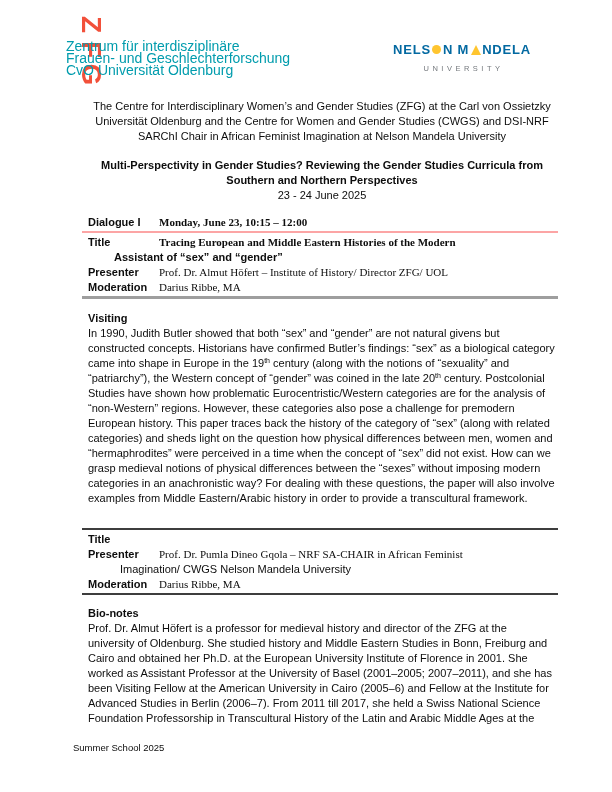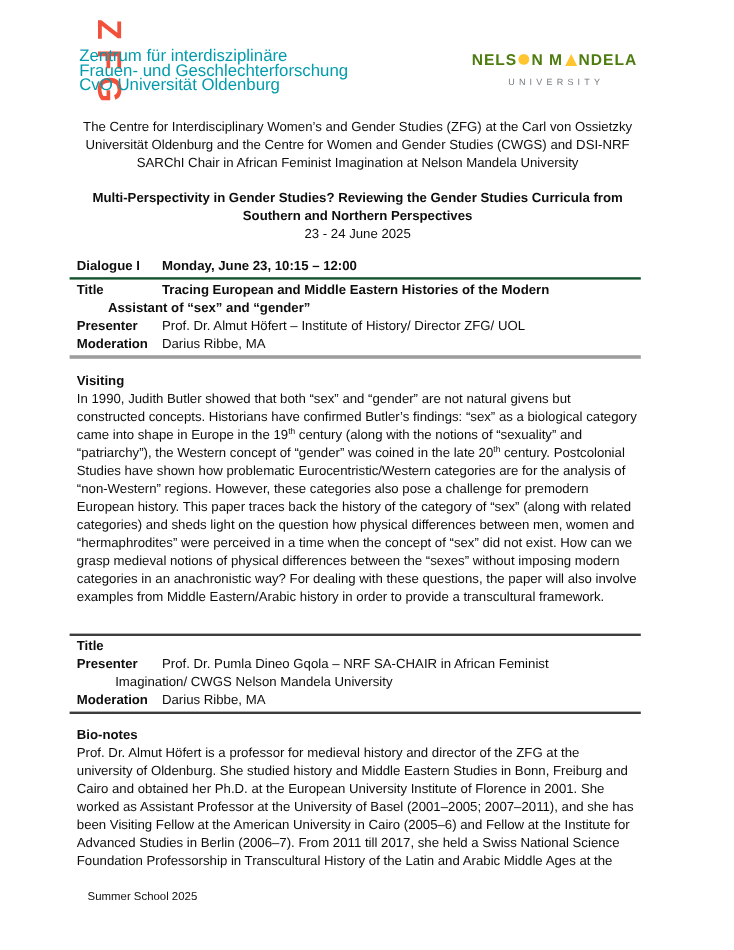--- a/index.html
+++ b/index.html
@@ -15,34 +15,34 @@
   .zfg-text{position:absolute;left:66px;top:40px;z-index:2;font-size:14px;line-height:12px;white-space:nowrap;}
   
   .nmu{position:absolute;left:388px;top:42px;width:148px;text-align:center;}
   .nmu-name{display:flex;align-items:center;justify-content:center;font-weight:bold;
     font-size:13px;letter-spacing:0.8px;white-space:nowrap;}
   .nmu-circle{display:inline-block;width:9px;height:9px;border-radius:50%;margin:0 1.5px;}
   .nmu-triangle{display:inline-block;width:0;height:0;border-left:5.5px solid transparent;
     border-right:5.5px solid transparent;border-bottom:10px solid #FFC52F;margin:0 1.5px;}
   .nmu-sub{font-size:7.5px;letter-spacing:3.5px;margin-top:4px;padding-left:3px;}
   
-  .content{position:absolute;left:64px;top:96px;width:468px;}
+  .content{position:absolute;left:88px;top:96px;width:468px;}
   .intro{margin:3px 0 0 0;text-align:center;}
   .event-title{margin:14px 0 0 0;text-align:center;font-weight:bold;}
   .event-dates{margin:0;text-align:center;}
   
   .session{margin-left:-6px;width:476px;box-sizing:border-box;}
   .s1{margin-top:12px;}
-  .s1-head{padding-bottom:1px;border-bottom:2px solid #14532d;}
+  .s1-head{padding-bottom:1px;border-bottom:2px solid #fca5a5;}
   .s1-body{padding-top:2px;padding-bottom:1px;border-bottom:3px solid #9e9e9e;}
   .s2{margin-top:22px;border-top:2px solid #3d3d3d;border-bottom:2px solid #3d3d3d;
     padding:2px 0 1px 0;}
   .row{display:flex;}
   .label{width:77px;flex-shrink:0;box-sizing:border-box;padding-left:6px;font-weight:bold;}
-  .value{flex:1;}
+  .value{flex:1;font-family:Liberation Serif, serif;}
   .bold{font-weight:bold;}
   .indent-title2{margin-left:32px;font-weight:bold;}
   .indent-presenter2{margin-left:38px;}
   .section-heading{margin:12px 0 0 0;font-weight:bold;}
   .heading-bio{margin-top:11px;}
   .para{margin:0;text-align:left;}
   .para b{font-weight:normal;}
   sup{font-size:7px;line-height:0;vertical-align:4px;}
   .footer{position:absolute;left:73px;top:742px;font-size:9.5px;line-height:12px;}
 </style>
@@ -56,21 +56,21 @@
     <span class="zfg-letter" style="color: rgb(242, 80, 58);">F</span>
     <span class="zfg-letter" style="color: rgb(242, 80, 58);">G</span>
   </div>
   <div class="zfg-text" style="color: rgb(0, 156, 173);">
     <div>Zentrum für interdisziplinäre</div>
     <div>Frauen- und Geschlechterforschung</div>
     <div>CvO Universität Oldenburg</div>
   </div>
 
   <div class="nmu">
-    <div class="nmu-name" style="color: #4d7c0f;">
+    <div class="nmu-name" style="color: #0369a1;">
       <span>NELS</span>
         <span class="nmu-circle" style="background-color: rgb(255, 197, 47);"></span>
         <span>N M</span>
         <span class="nmu-triangle" style="border-bottom-color: rgb(255, 197, 47);"></span>
         <span>NDELA</span>
     </div>
     <div class="nmu-sub" style="color: rgb(117, 121, 126);">UNIVERSITY</div>
   </div>
 
   <div class="content">

